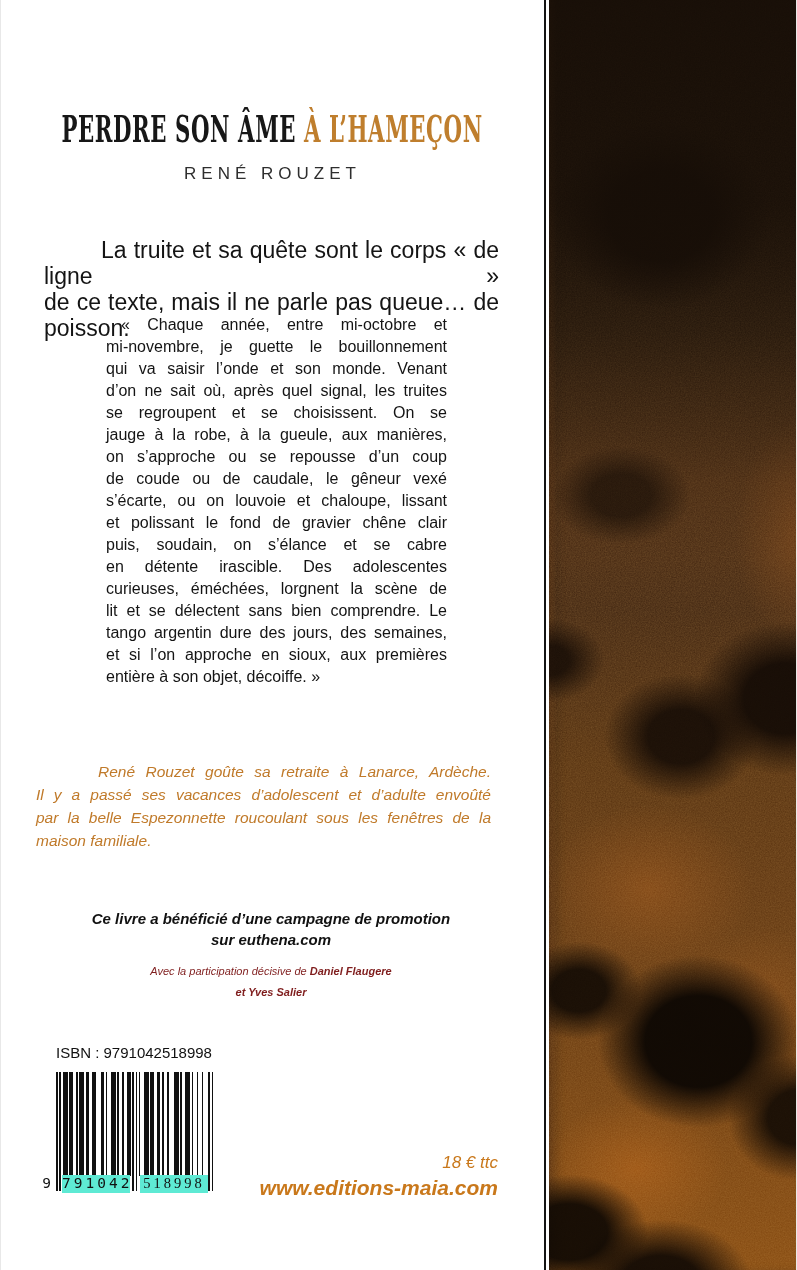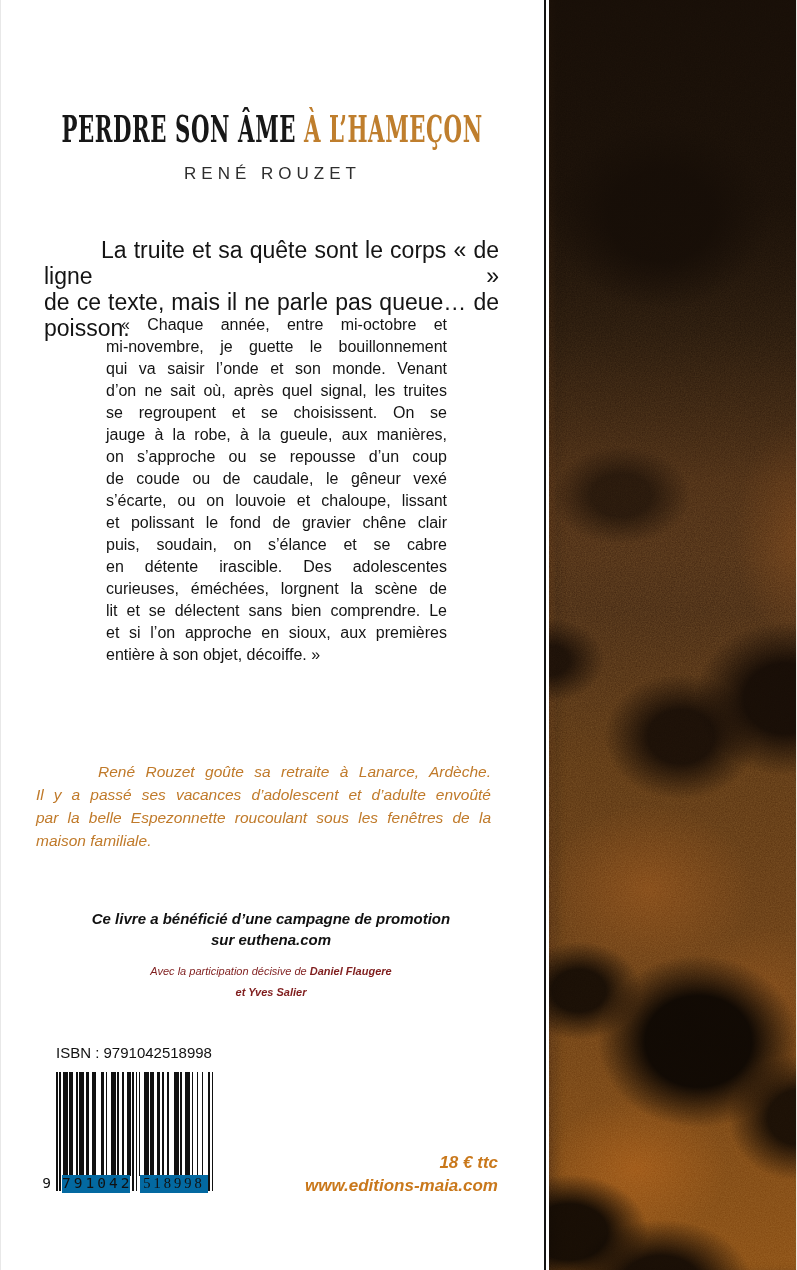--- a/index.html
+++ b/index.html
@@ -69,33 +69,33 @@
   .barcode-bars {
     position:absolute; top:1072px; left:55px; width:158px; height:119px;
     display:flex; align-items:flex-start;
   }
   .bc-m { flex:0 0 1.6632px; height:104px; }
   .bc-b { background:#111; }
   .bc-g { height:119px; }
   .bc-digit {
     position:absolute; top:1175px; height:18px;
     font-family:"DejaVu Sans Mono", monospace; font-size:14.5px;
-    color:#111; background:#0369a1; letter-spacing:3px; text-align:center;
+    color:#111; background:#5eead4; letter-spacing:3px; text-align:center;
   }
   #bc-lead  { left:38px;  width:15px; letter-spacing:0; background:transparent; }
   #bc-grp1  { left:61px;  width:68px; }
   #bc-grp2  { left:139px; width:68px;font-family:Liberation Serif, serif; }
 
   .price-line {
     position:absolute; top:1153px; left:43px; width:454px;
-    text-align:right; font-size:17px; font-weight:700; font-style:italic;
+    text-align:right; font-size:17px; font-weight:400; font-style:italic;
   }
   .website-line {
     position:absolute; top:1176px; left:43px; width:454px;
-    text-align:right; font-size:17px; font-weight:700; font-style:italic;
+    text-align:right; font-size:21px; font-weight:700; font-style:italic;
   }
 
   
   .spine-line {
     position:absolute; left:543px; top:0; width:2px; height:1270px;
     background:#141414;
   }
   .art {
     position:absolute; left:548px; top:0; width:249px; height:1270px;
     background-color:#2a1a0c;
@@ -159,20 +159,21 @@
       <div class="jline">se regroupent et se choisissent. On se</div>
       <div class="jline">jauge à la robe, à la gueule, aux manières,</div>
       <div class="jline">on s’approche ou se repousse d’un coup</div>
       <div class="jline">de coude ou de caudale, le gêneur vexé</div>
       <div class="jline">s’écarte, ou on louvoie et chaloupe, lissant</div>
       <div class="jline">et polissant le fond de gravier chêne clair</div>
       <div class="jline">puis, soudain, on s’élance et se cabre</div>
       <div class="jline">en détente irascible. Des adolescentes</div>
       <div class="jline">curieuses, éméchées, lorgnent la scène de</div>
       <div class="jline">lit et se délectent sans bien comprendre. Le</div>
+      <div class="jline">tango argentin dure des jours, des semaines,</div>
       <div class="jline">et si l’on approche en sioux, aux premières</div>
       <div class="jline">entière à son objet, décoiffe. »</div>
     </div>
 
   <div id="bio-block" style="color:#c07a2a;">
       <div class="jline">René Rouzet goûte sa retraite à Lanarce, Ardèche.</div>
       <div class="jline">Il y a passé ses vacances d’adolescent et d’adulte envoûté</div>
       <div class="jline">par la belle Espezonnette roucoulant sous les fenêtres de la</div>
       <div class="jline">maison familiale.</div>
     </div>

